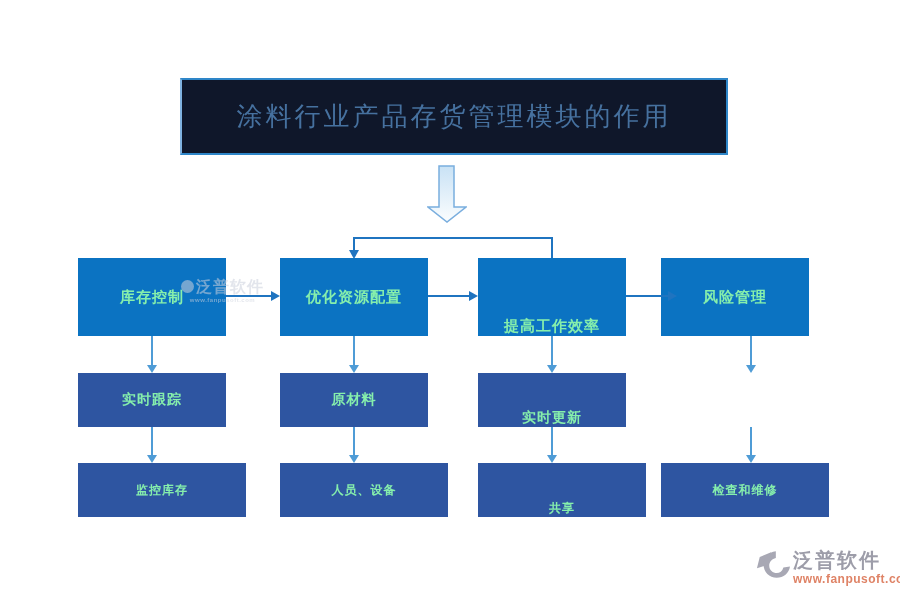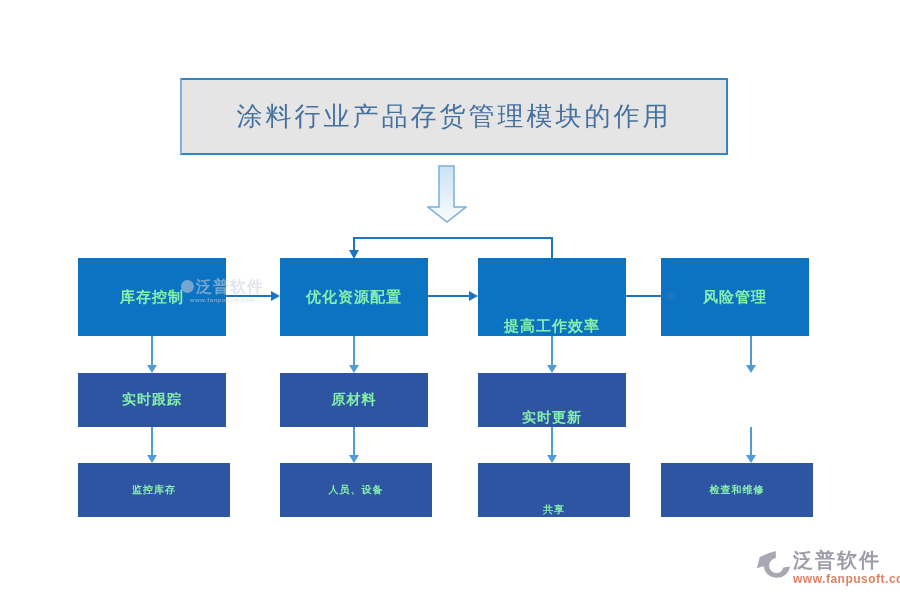--- a/index.html
+++ b/index.html
@@ -1,37 +1,37 @@
 <!DOCTYPE html>
 <html><head>
 <meta charset="utf-8">
 <style>
   html,body{margin:0;padding:0;background:#fff;}
   .canvas{position:relative;width:900px;height:600px;background:#ffffff;overflow:hidden;
           font-family:"Liberation Sans","DejaVu Sans",sans-serif;}
 
   
   .title-box{position:absolute;left:180px;top:78px;width:548px;height:77px;
-             background:#e5e5e5;border:2px solid #2e86c8;border-left-color:#7fb2e0;
+             background:#0f172a;border:2px solid #2e86c8;border-left-color:#7fb2e0;
              box-sizing:border-box;display:flex;align-items:center;justify-content:center;}
   .title-box span{font-family:"DejaVu Serif","Liberation Serif",serif;
                   font-size:26px;color:#46719f;letter-spacing:3px;}
 
   
   .big-arrow{position:absolute;left:427px;top:165px;}
 
   
   .connector{position:absolute;left:344px;top:236px;}
 
   
   .box{position:absolute;display:flex;align-items:center;justify-content:center;
        color:#86efac;font-weight:bold;text-align:center;box-sizing:border-box;}
   .lv1{top:258px;height:78px;width:148px;background:#0b73c2;font-size:15px;letter-spacing:1px;}
   .lv2{top:373px;height:54px;width:148px;background:#2e55a1;font-size:14px;letter-spacing:1px;}
-  .lv3{top:463px;height:54px;width:152px;background:#2e55a1;font-size:10px;letter-spacing:1px;}
+  .lv3{top:463px;height:54px;width:168px;background:#2e55a1;font-size:12px;letter-spacing:1px;}
   .c1{left:78px;} .c2{left:280px;} .c3{left:478px;align-items:flex-end;} .c4{left:661px;}
 
   
   .harrow{position:absolute;top:295px;height:2px;background:#1f74c0;}
   .harrow::after{content:"";position:absolute;right:-9px;top:-4px;width:0;height:0;
                  border-top:5px solid transparent;border-bottom:5px solid transparent;
                  border-left:9px solid #1f74c0;}
   .ha1{left:226px;width:45px;} .ha2{left:428px;width:41px;} .ha3{left:626px;width:42px;}
 
   

